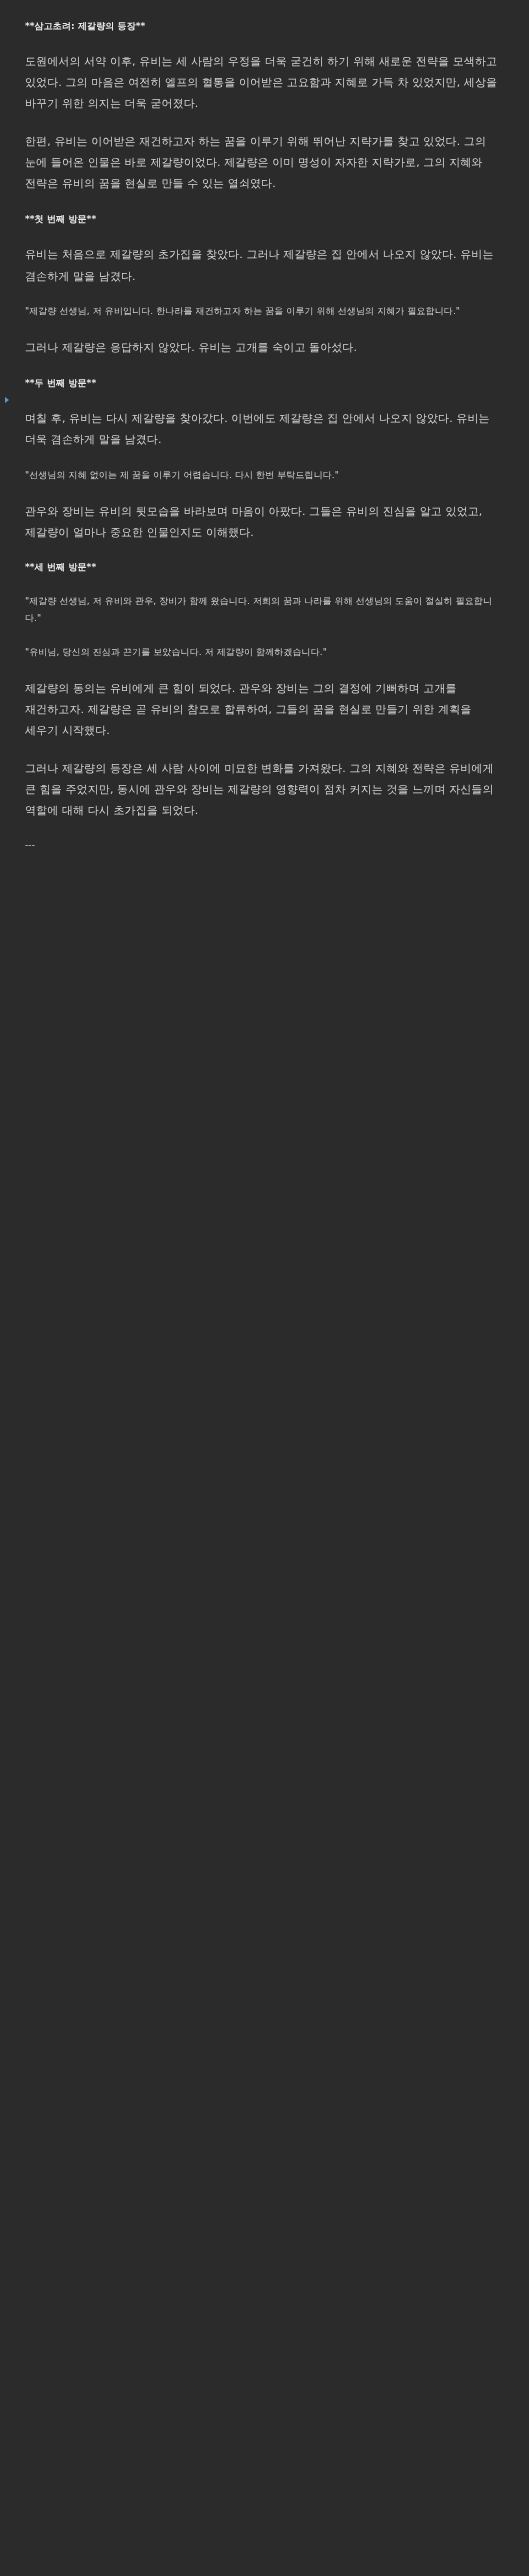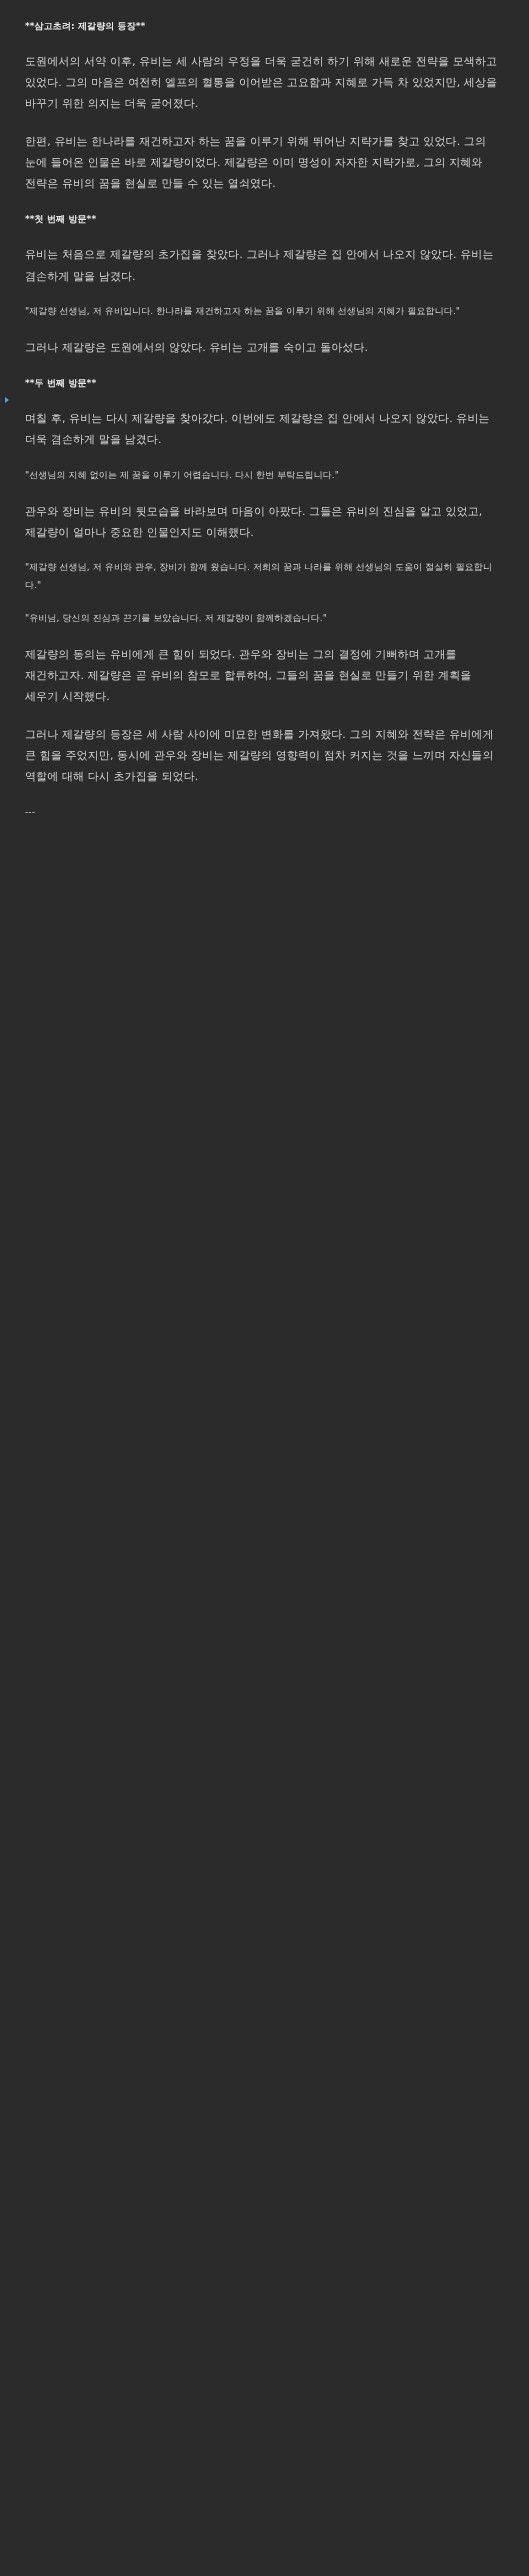--- a/index.html
+++ b/index.html
@@ -71,56 +71,59 @@
 
     <div class="block">
       <div class="heading">**삼고초려: 제갈량의 등장**</div>
     </div>
 
     <div class="block">
       <div class="para">도원에서의 서약 이후, 유비는 세 사람의 우정을 더욱 굳건히 하기 위해 새로운 전략을 모색하고 있었다. 그의 마음은 여전히 엘프의 혈통을 이어받은 고요함과 지혜로 가득 차 있었지만, 세상을 바꾸기 위한 의지는 더욱 굳어졌다.</div>
     </div>
 
     <div class="block">
-      <div class="para">한편, 유비는 한나라를 재건하고자 하는 꿈을 이루기 위해 뛰어난 지략가를 찾고 있었다. 그의 눈에 들어온 인물은 바로 제갈량이었다. 제갈량은 이미 명성이 자자한 지략가로, 그의 지혜와 전략은 유비의 꿈을 현실로 만들 수 있는 열쇠였다.</div>
+      <div class="para">한편, 유비는 이어받은 재건하고자 하는 꿈을 이루기 위해 뛰어난 지략가를 찾고 있었다. 그의 눈에 들어온 인물은 바로 제갈량이었다. 제갈량은 이미 명성이 자자한 지략가로, 그의 지혜와 전략은 유비의 꿈을 현실로 만들 수 있는 열쇠였다.</div>
     </div>
 
     <div class="block">
       <div class="heading">**첫 번째 방문**</div>
     </div>
 
     <div class="block">
       <div class="para">유비는 처음으로 제갈량의 초가집을 찾았다. 그러나 제갈량은 집 안에서 나오지 않았다. 유비는 겸손하게 말을 남겼다.</div>
     </div>
 
     <div class="block">
       <div class="quote">"제갈량 선생님, 저 유비입니다. 한나라를 재건하고자 하는 꿈을 이루기 위해 선생님의 지혜가 필요합니다."</div>
     </div>
 
     <div class="block">
-      <div class="para">그러나 제갈량은 도원에서의 않았다. 유비는 고개를 숙이고 돌아섰다.</div>
+      <div class="para">그러나 제갈량은 응답하지 않았다. 유비는 고개를 숙이고 돌아섰다.</div>
     </div>
 
     <div class="block" style="position:relative;">
       <div class="marker" style="top:22.4px;left:-20px;"></div>
       <div class="heading">**두 번째 방문**</div>
     </div>
 
     <div class="block">
       <div class="para">며칠 후, 유비는 다시 제갈량을 찾아갔다. 이번에도 제갈량은 집 안에서 나오지 않았다. 유비는 더욱 겸손하게 말을 남겼다.</div>
     </div>
 
     <div class="block">
       <div class="quote">"선생님의 지혜 없이는 제 꿈을 이루기 어렵습니다. 다시 한번 부탁드립니다."</div>
     </div>
 
     <div class="block">
       <div class="para">관우와 장비는 유비의 뒷모습을 바라보며 마음이 아팠다. 그들은 유비의 진심을 알고 있었고, 제갈량이 얼마나 중요한 인물인지도 이해했다.</div>
     </div>
 
+    <div class="block">
+      <div class="heading">**세 번째 방문**</div>
+    </div>
 
 
     <div class="block">
       <div class="quote">"제갈량 선생님, 저 유비와 관우, 장비가 함께 왔습니다. 저희의 꿈과 나라를 위해 선생님의 도움이 절실히 필요합니다."</div>
     </div>
 
 
     <div class="block">
       <div class="quote">"유비님, 당신의 진심과 끈기를 보았습니다. 저 제갈량이 함께하겠습니다."</div>
     </div>

